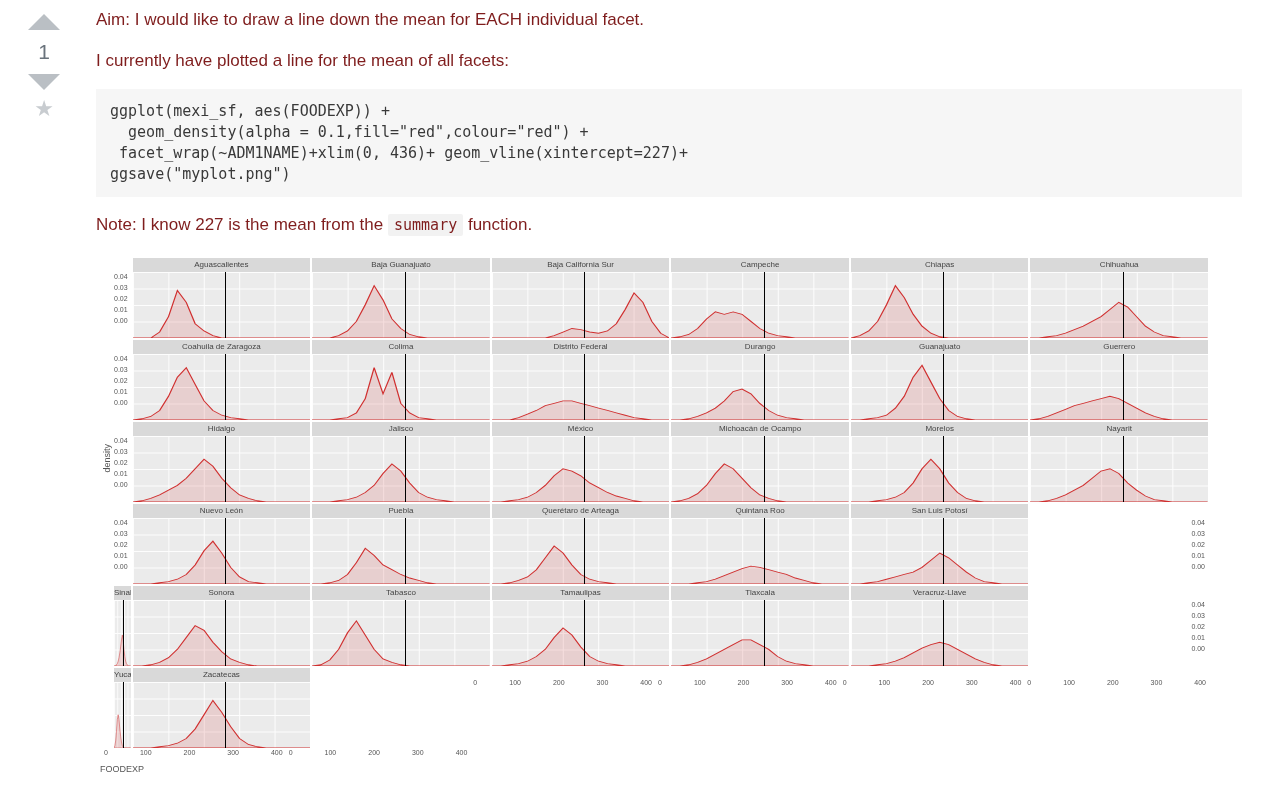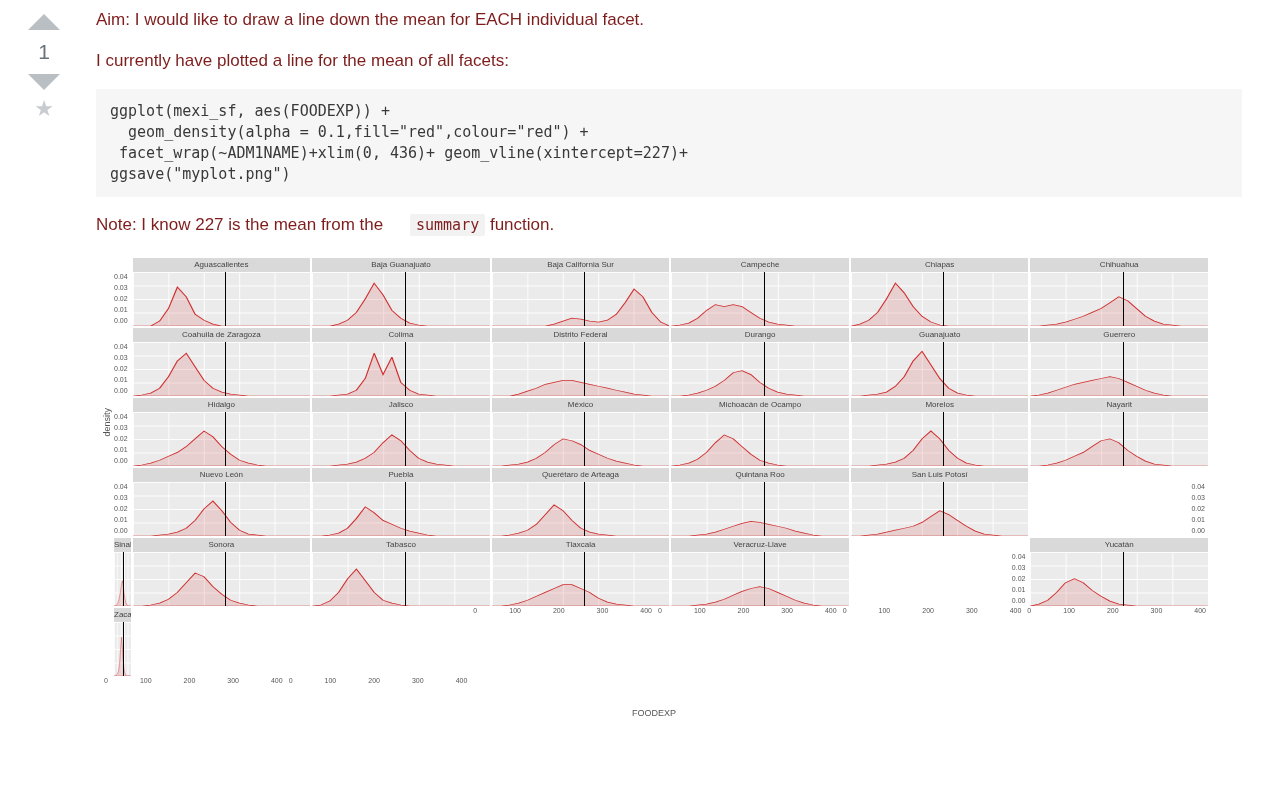--- a/index.html
+++ b/index.html
@@ -66,21 +66,20 @@
     white-space: pre;
     overflow-x: auto;
     margin-bottom: 16px;
   }
   code.inline {
     background: #f2f2f2;
     padding: 2px 6px;
     font-family: Consolas, Menlo, monospace;
     font-size: 15px;
     border-radius: 2px;
-    margin-left: 22px;
   }
   
   .plot-img {
     width: 1120px;
     margin-top: 6px;
     padding: 4px 8px 4px 4px;
     position: relative;
   }
   .facet-frame {
     display: flex;
@@ -106,21 +105,21 @@
     flex-direction: column;
     justify-content: space-between;
     align-items: flex-end;
     font-size: 7px;
     color: #555;
     padding: 15px 3px 2px 0;
     height: 68px;
   }
   .facet {
     background: #ebebeb;
-    height: 68px;
+    height: 80px;
     position: relative;
     overflow: hidden;
   }
   .facet-strip {
     position: absolute;
     top: 0; left: 0; right: 0;
     height: 14px;
     background: #d9d9d9;
     font-size: 8px;
     color: #444;
@@ -155,24 +154,24 @@
     margin-top: 1px;
   }
   .xticks {
     display: flex;
     justify-content: space-between;
     font-size: 7px;
     color: #555;
     padding: 0 2px;
   }
   .xlabel {
-    text-align: center;
+    text-align: left;
     font-size: 9px;
     color: #555;
-    margin-top: 24px;
+    margin-top: 8px;
   }
 </style>
 </head>
 <body>
 
 <div class="post-layout">
   <div class="vote-col">
     <div class="vote-arrow vote-up"></div>
     <div class="vote-count">1</div>
     <div class="vote-arrow vote-down"></div>
@@ -478,20 +477,30 @@
                 </svg>
               </div>
               <div class="vline" style="left: 52.1%;"></div>
             </div>
             <div class="facet">
               <div class="facet-strip">Tabasco</div>
               <div class="plot-area">
                 <div class="gridlines"></div>
                 <svg class="density" viewBox="0 0 100 54" preserveAspectRatio="none">
                   <path d="M 0 54 L 0.0 54.0 L 5.0 53.0 L 10.0 49.1 L 15.0 40.4 L 20.0 26.8 L 25.0 17.1 L 30.0 28.7 L 35.0 40.4 L 40.0 48.2 L 45.0 51.1 L 50.0 53.0 L 55.0 54.0 L 60.0 54.0 L 65.0 54.0 L 70.0 54.0 L 75.0 54.0 L 80.0 54.0 L 85.0 54.0 L 90.0 54.0 L 95.0 54.0 L 100.0 54.0 L 100 54 Z" fill="#d02f2f" fill-opacity="0.15" stroke="#d02f2f" stroke-width="0.7"></path>
+                </svg>
+              </div>
+              <div class="vline" style="left: 52.1%;"></div>
+            </div>
+            <div class="facet">
+              <div class="facet-strip">Tamaulipas</div>
+              <div class="plot-area">
+                <div class="gridlines"></div>
+                <svg class="density" viewBox="0 0 100 54" preserveAspectRatio="none">
+                  <path d="M 0 54 L 0.0 54.0 L 5.0 54.0 L 10.0 53.0 L 15.0 52.1 L 20.0 50.1 L 25.0 46.2 L 30.0 40.4 L 35.0 30.7 L 40.0 22.9 L 45.0 28.7 L 50.0 38.4 L 55.0 46.2 L 60.0 50.1 L 65.0 52.1 L 70.0 53.0 L 75.0 54.0 L 80.0 54.0 L 85.0 54.0 L 90.0 54.0 L 95.0 54.0 L 100.0 54.0 L 100 54 Z" fill="#d02f2f" fill-opacity="0.15" stroke="#d02f2f" stroke-width="0.7"></path>
                 </svg>
               </div>
               <div class="vline" style="left: 52.1%;"></div>
             </div>
             <div class="facet">
               <div class="facet-strip">Tlaxcala</div>
               <div class="plot-area">
                 <div class="gridlines"></div>
                 <svg class="density" viewBox="0 0 100 54" preserveAspectRatio="none">
                   <path d="M 0 54 L 0.0 54.0 L 5.0 54.0 L 10.0 53.0 L 15.0 51.1 L 20.0 48.2 L 25.0 44.3 L 30.0 40.4 L 35.0 36.5 L 40.0 32.6 L 45.0 32.6 L 50.0 36.5 L 55.0 40.4 L 60.0 46.2 L 65.0 50.1 L 70.0 52.1 L 75.0 53.0 L 80.0 54.0 L 85.0 54.0 L 90.0 54.0 L 95.0 54.0 L 100.0 54.0 L 100 54 Z" fill="#d02f2f" fill-opacity="0.15" stroke="#d02f2f" stroke-width="0.7"></path>

